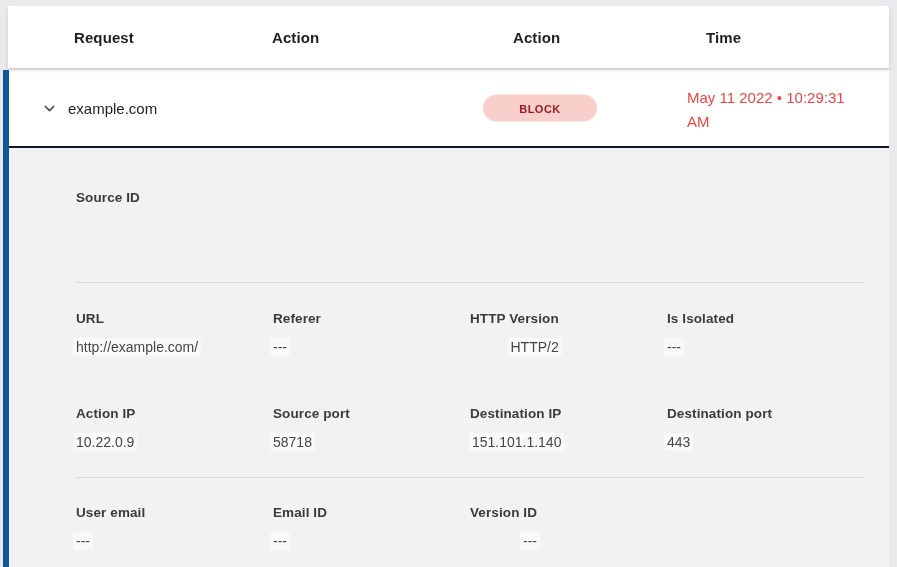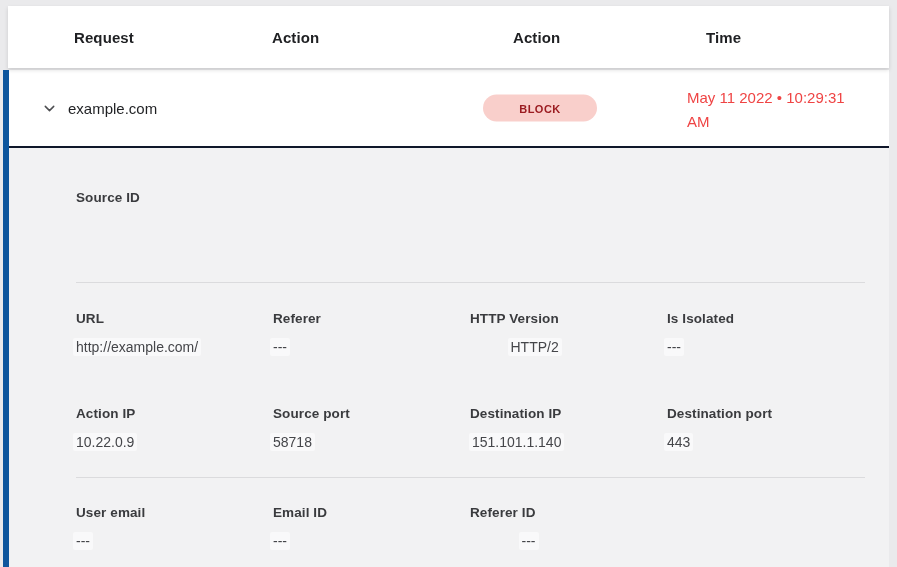--- a/index.html
+++ b/index.html
@@ -229,19 +229,19 @@
     <div class="fields-row fields-row-3">
       <div class="cell cx0">
         <div class="flabel">User email</div>
         <div class="fvalue"><span class="hl">---</span></div>
       </div>
       <div class="cell cx1">
         <div class="flabel">Email ID</div>
         <div class="fvalue"><span class="hl">---</span></div>
       </div>
       <div class="cell cx2">
-        <div class="flabel">Referer ID</div>
+        <div class="flabel">Version ID</div>
         <div class="fvalue"><span class="hl">---</span></div>
       </div>
     </div>
 
   </div>
 </div>
 
 </body></html>

